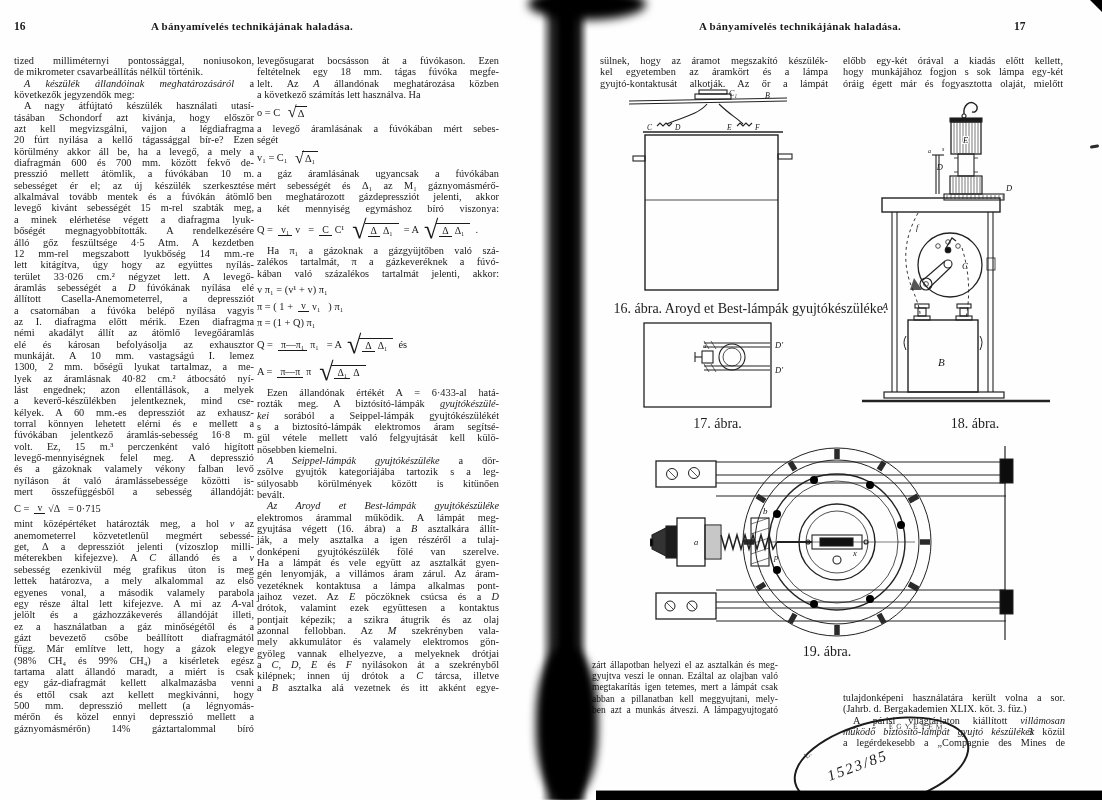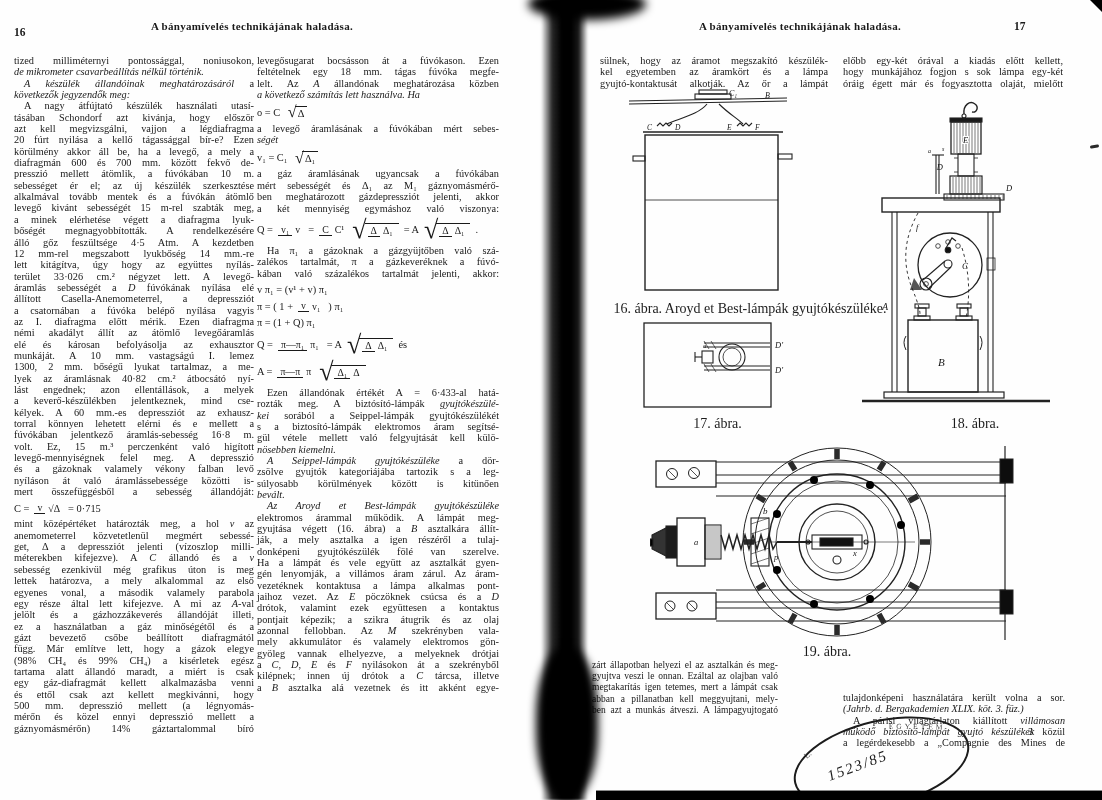--- a/index.html
+++ b/index.html
@@ -7,21 +7,21 @@
     width:1102px;height:800px;position:relative;overflow:hidden;
     background:#fefefe;color:#1a1a1a;
     font-family:"Liberation Serif", serif;
   }
   
   .hnum{position:absolute;top:20px;font-size:11.5px;font-weight:700;z-index:2;}
   .htitle{position:absolute;top:20px;font-size:11px;font-weight:700;text-align:center;z-index:2;letter-spacing:.3px;}
   
   .col{position:absolute;font-size:10.3px;line-height:11.35px;z-index:2;color:#181818;}
   .ln{text-align:justify;text-align-last:justify;white-space:normal;}
-  .ln.end{text-align-last:auto;font-style:italic;}
+  .ln.end{text-align-last:auto;}
   .ln.ind{text-indent:10px;}
   
   .fml{display:flex;align-items:center;gap:5px;margin:5px 0 4px;font-size:10.4px;}
   .fml .ft{white-space:pre;}
   .frac{display:inline-flex;flex-direction:row;align-items:center;line-height:1.12;font-size:.95em;}
   .frac .fnum{border-bottom:.9px solid #1a1a1a;padding:0 3px;}
   .frac .fden{padding:0 3px;}
   .sqrt{display:inline-flex;align-items:center;}
   .sqrt .rad{font-size:1.55em;line-height:.85;margin-right:-2px;}
   .sqrt.big .rad{font-size:2.5em;}
@@ -45,21 +45,21 @@
   
   .stamp{position:absolute;left:792px;top:720px;width:175px;height:82px;border:2.4px solid #1c1c1c;border-radius:50%;
     transform:rotate(-13deg);z-index:3;}
   .stamp-word{position:absolute;top:9px;right:16px;font-size:7.5px;letter-spacing:3px;transform:rotate(14deg);opacity:.85;}
   .stamp-frag{position:absolute;top:12px;left:14px;font-size:8px;transform:rotate(-28deg);opacity:.8;}
   .stamp-num{position:absolute;top:30px;left:32px;font-size:15px;font-style:italic;letter-spacing:2px;transform:rotate(-7deg);color:#1b1b1b;}
 </style>
 </head>
 <body>
 
-<div class="hnum" style="left:14px;margin-top:6px;">16</div>
+<div class="hnum" style="left:14px;">16</div>
 <div class="htitle" style="left:92px;width:320px;">A bányamívelés technikájának haladása.</div>
 <div class="htitle" style="left:640px;width:320px;">A bányamívelés technikájának haladása.</div>
 <div class="hnum" style="left:1014px;">17</div>
 
 <div class="col" style="left:14px;top:55px;width:240px;">
     <div class="ln">tized milliméternyi pontossággal, noniusokon,</div>
     <div class="ln end">de mikrometer csavarbeállítás nélkül történik.</div>
     <div class="ln ind"><i>A készülék állandóinak meghatározásáról</i> a</div>
     <div class="ln end">következők jegyzendők meg:</div>
     <div class="ln ind">A nagy átfújtató készülék használati utasí-</div>
@@ -142,21 +142,21 @@
     <div class="fml">
       <span class="ft">v₁ = C₁ </span>
       <span class="sqrt">
         <span class="rad">√</span>
         <span class="sqc">Δ₁</span>
       </span>
     </div>
     <div class="ln">a gáz áramlásának ugyancsak a fúvókában</div>
     <div class="ln">mért sebességét és Δ₁ az M₁ gáznyomásmérő-</div>
     <div class="ln">ben meghatározott gázdepressziót jelenti, akkor</div>
-    <div class="ln">a két mennyiség egymáshoz való viszonya:</div>
+    <div class="ln">a két mennyiség egymáshoz bíró viszonya:</div>
     <div class="fml">
       <span class="ft">Q =</span>
       <span class="frac">
         <span class="fnum">v₁</span>
         <span class="fden">v</span>
       </span>
       <span class="ft">=</span>
       <span class="frac">
         <span class="fnum">C</span>
         <span class="fden">C¹</span>

